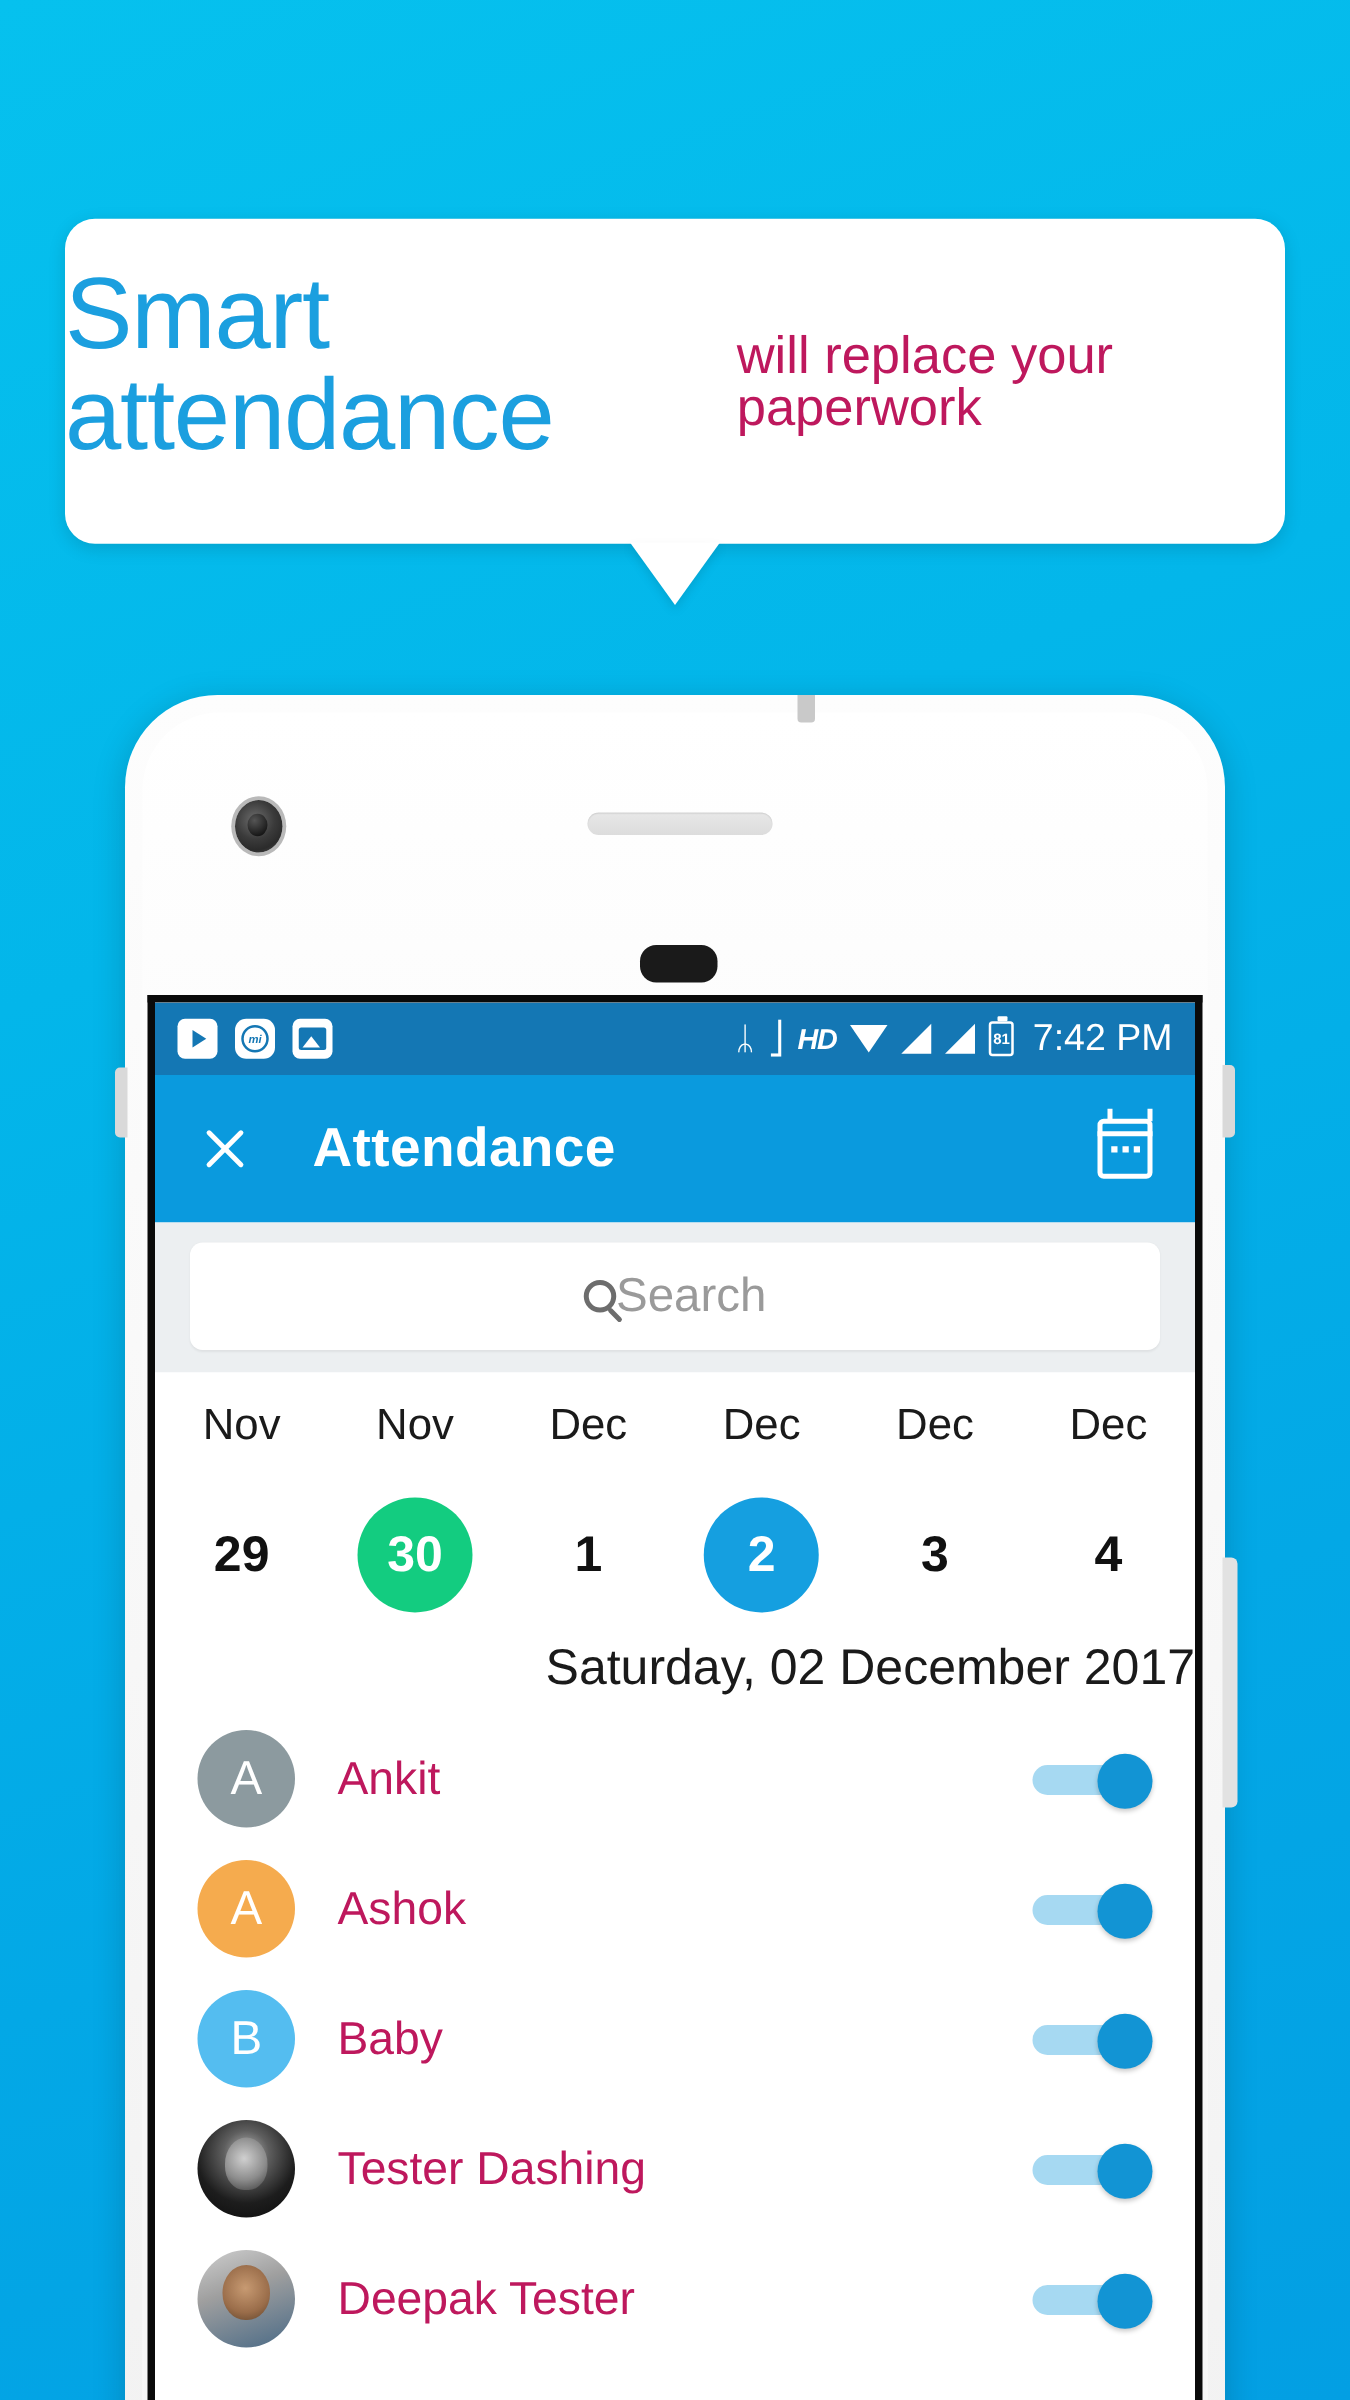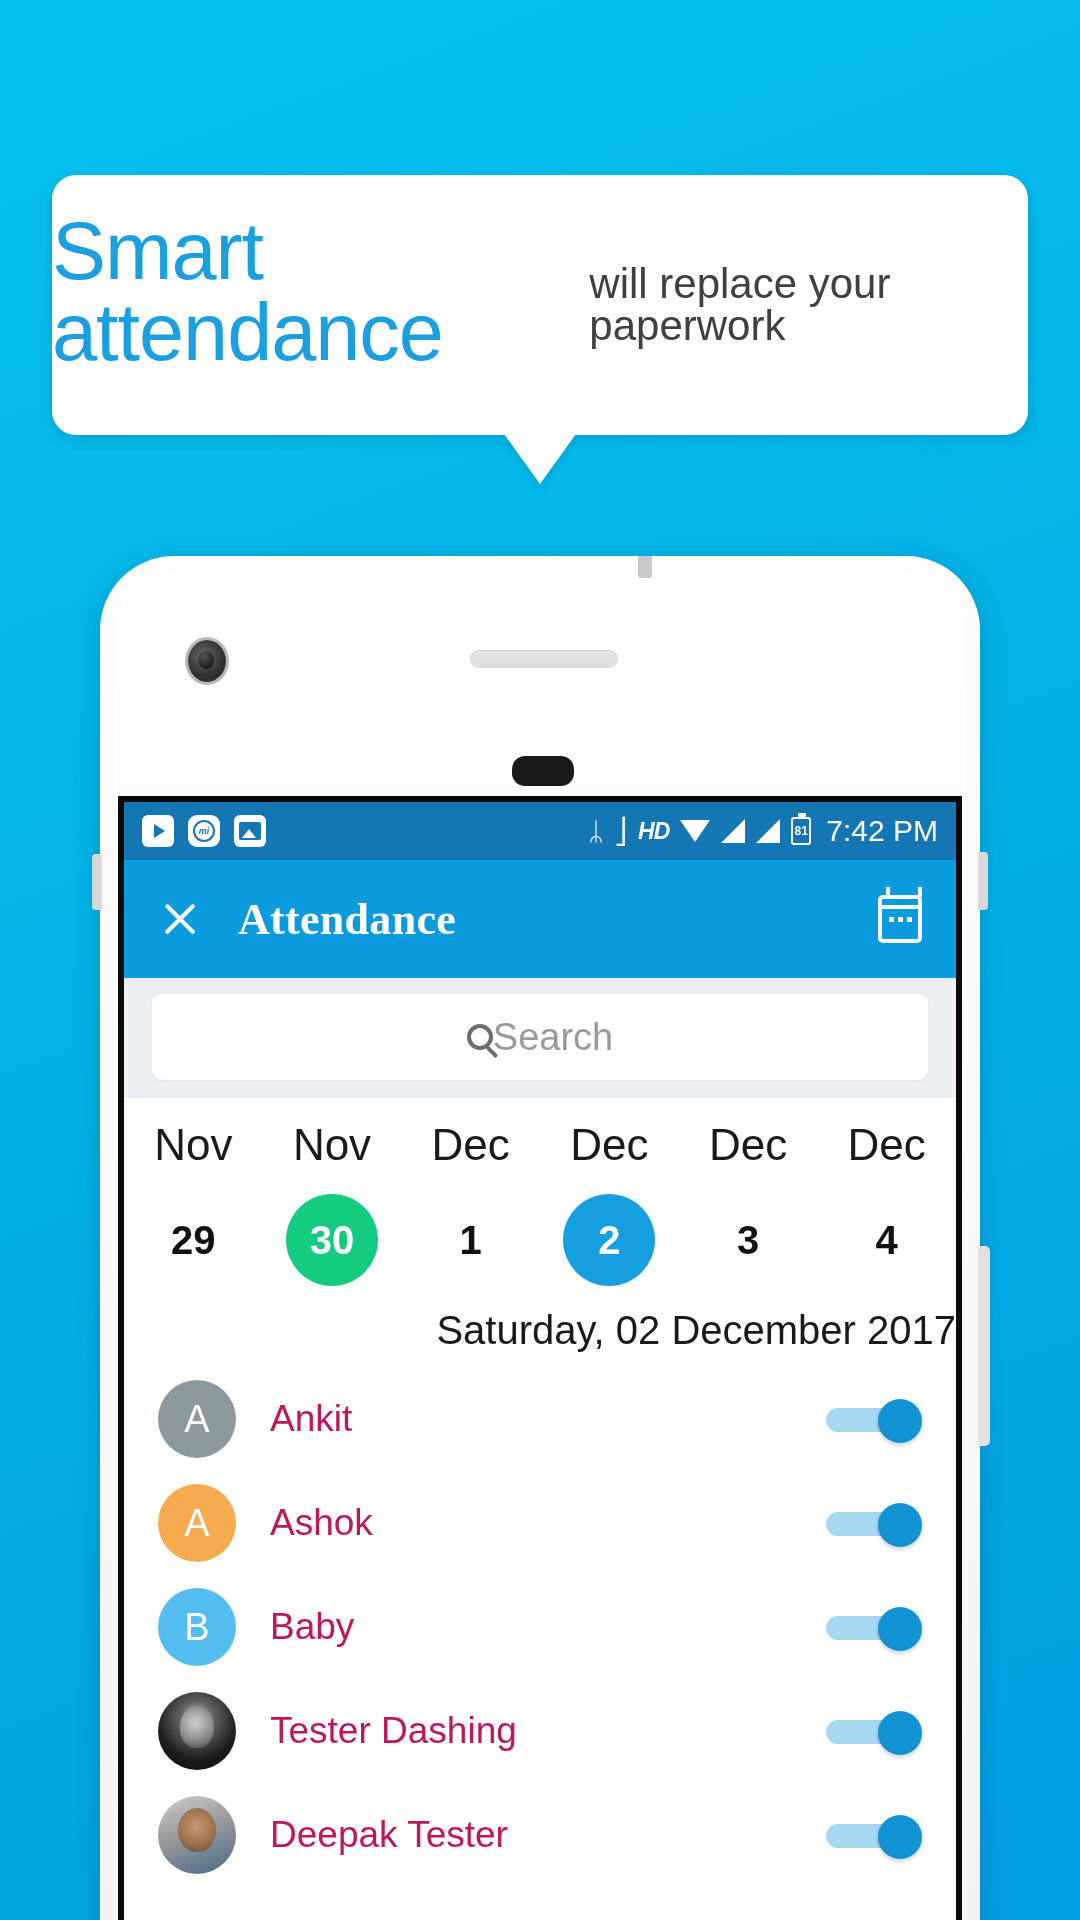--- a/index.html
+++ b/index.html
@@ -37,21 +37,21 @@
   .bubble-title {
     font-size: 81px;
     color: #1b9fdf;
     letter-spacing: -1px;
     line-height: 1;
     font-weight: 400;
     margin-bottom: 26px;
   }
   .bubble-sub {
     font-size: 42px;
-    color: #404040;
+    color: #be185d;
     font-weight: 400;
     line-height: 1;
   }
   .bubble-tail {
     position: absolute;
     left: 50%;
     top: 434px;
     transform: translateX(-50%);
     width: 0; height: 0;
     border-left: 36px solid transparent;
@@ -257,23 +257,22 @@
     width: 40px; height: 4px;
     background: #ffffff;
     border-radius: 2px;
   }
   .close-x::before { transform: rotate(45deg); }
   .close-x::after  { transform: rotate(-45deg); }
   .appbar-title {
     color: #ffffff;
     font-size: 44px;
     font-weight: 600;
-    margin-left: 36px;
+    margin-left: 48px;
     letter-spacing: 0.3px;
-    font-family: Liberation Serif, serif;
   }
   .cal-icon {
     margin-left: auto;
     width: 44px; height: 48px;
     border: 4px solid #ffffff;
     border-radius: 5px;
     position: relative;
   }
   .cal-icon::before {
     content: "";
@@ -340,24 +339,24 @@
     background: #ffffff;
   }
   .daycell {
     flex: 1;
     display: flex;
     flex-direction: column;
     align-items: center;
     cursor: pointer;
   }
   .daycell .mon {
-    font-size: 44px;
+    font-size: 35px;
     color: #1a1a1a;
     font-weight: 400;
-    margin-bottom: 24px;
+    margin-bottom: 38px;
     text-align: right;
   }
   .daycell .num {
     width: 92px; height: 92px;
     display: flex; align-items: center; justify-content: center;
     font-size: 40px;
     font-weight: bold;
     color: #111111;
     border-radius: 50%;
   }

